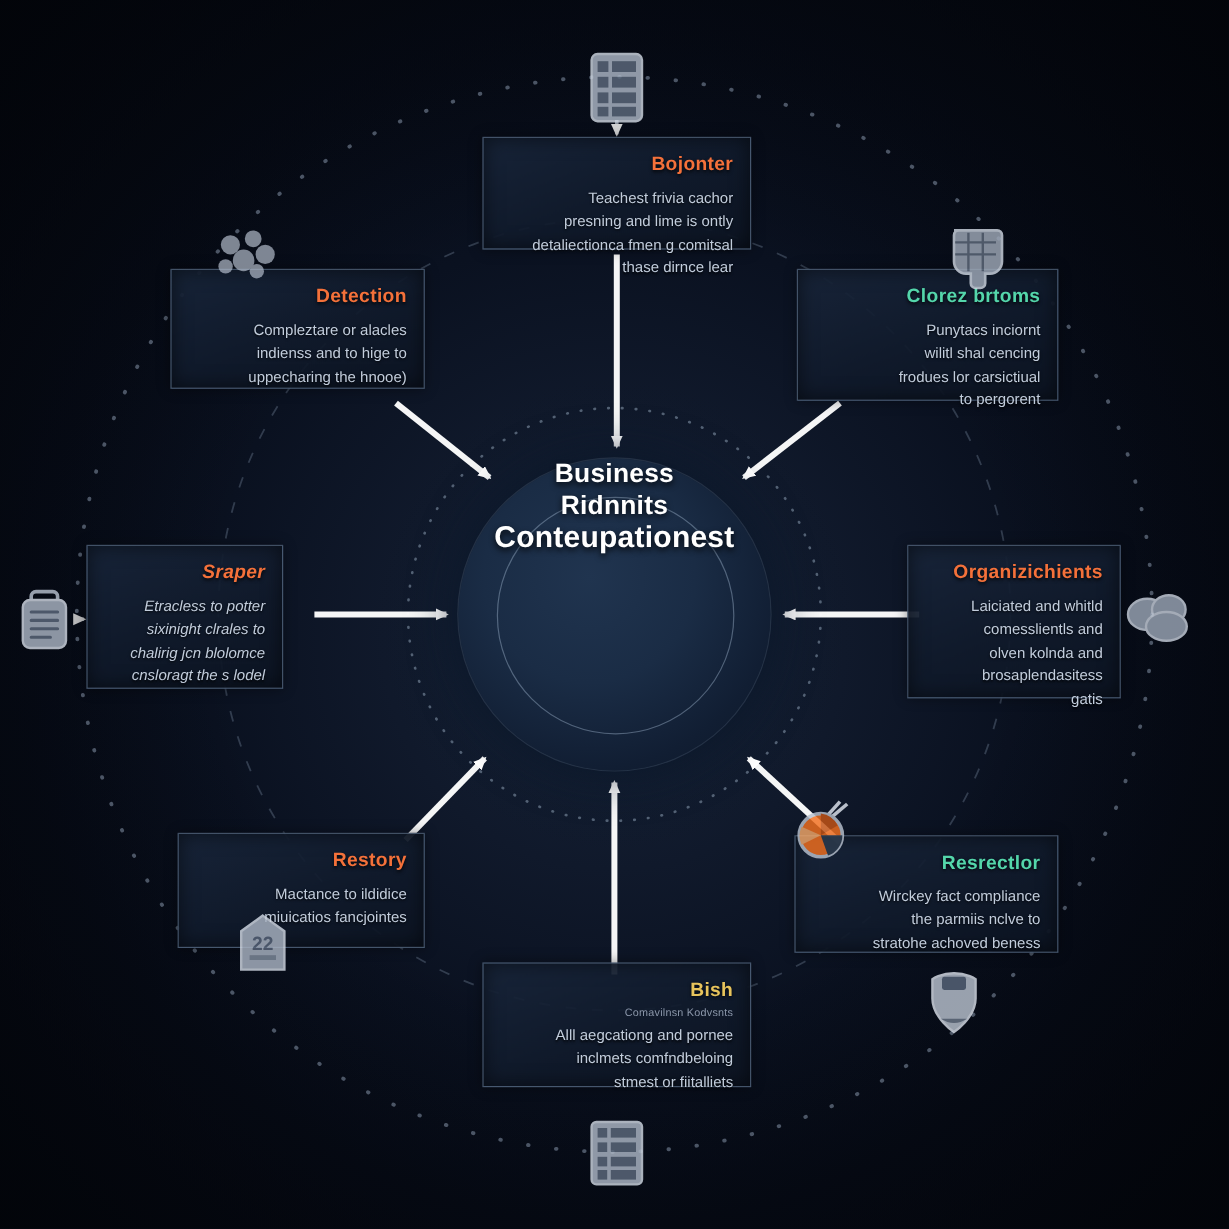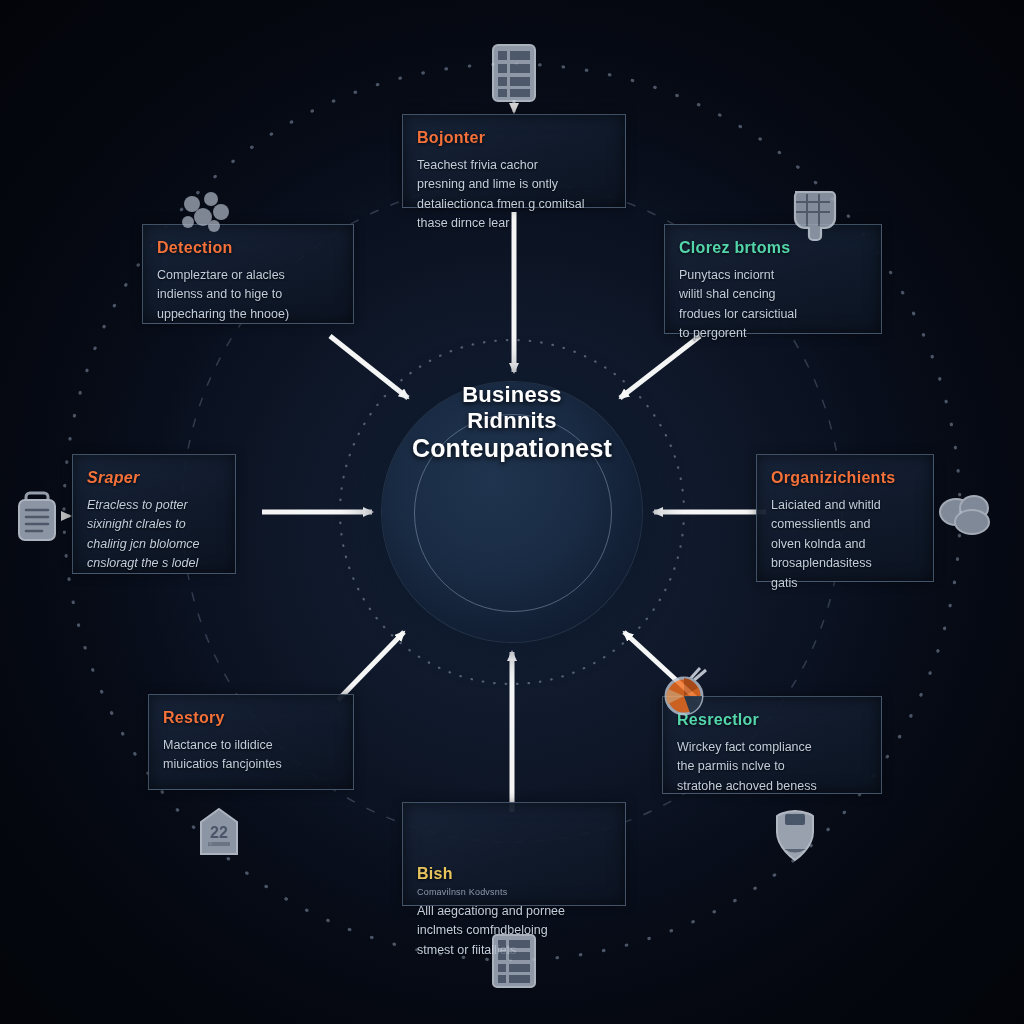--- a/index.html
+++ b/index.html
@@ -11,32 +11,32 @@
   
   #stage::after{content:"";position:absolute;inset:0;pointer-events:none;
     background:radial-gradient(circle at 50% 50%, rgba(0,0,0,0) 45%, rgba(2,4,9,.55) 80%, rgba(2,4,9,.9) 100%);}
 
   .svg-layer{position:absolute;inset:0;width:1024px;height:1024px;}
 
   
   .panel{position:absolute;box-sizing:border-box;
     border:1px solid rgba(150,175,205,.38);
     background:linear-gradient(160deg, rgba(24,37,58,.93) 0%, rgba(16,26,43,.93) 55%, rgba(12,20,34,.93) 100%);
-    padding:14px 14px 16px;text-align:left;
+    padding:14px 14px 16px;text-align:right;
     box-shadow:0 0 16px rgba(0,0,0,.55) inset, 0 0 10px rgba(0,0,0,.4);
     z-index:6;}
   .panel .p-title{font-size:16px;font-weight:bold;letter-spacing:.3px;margin-bottom:9px;
     text-shadow:0 1px 3px rgba(0,0,0,.8);}
   .panel .p-sub{font-size:9px;color:#8b97aa;margin:-5px 0 5px;letter-spacing:.2px;}
   .panel .p-body{font-size:12.5px;line-height:1.55;color:#c2cddc;
     text-shadow:0 1px 2px rgba(0,0,0,.85);}
 
   .t-orange{color:#f4713a;}
   .t-teal{color:#54d6ab;}
-  .t-gold{color:#e8c45c;margin-top:48px;}
+  .t-gold{color:#e8c45c;}
 
   
   #panel-top        {left:402px; top:114px;  width:224px; height:94px;}
   #panel-upper-left {left:142px; top:224px;  width:212px; height:100px;}
   #panel-upper-right{left:664px; top:224px;  width:218px; height:110px;}
   #panel-left       {left:72px;  top:454px;  width:164px; height:120px;font-style:italic;}
   #panel-right      {left:756px; top:454px;  width:178px; height:128px;}
   #panel-lower-left {left:148px; top:694px;  width:206px; height:96px;}
   #panel-lower-right{left:662px; top:696px;  width:220px; height:98px;}
   #panel-bottom     {left:402px; top:802px;  width:224px; height:104px;}
@@ -53,21 +53,21 @@
     text-shadow:0 2px 5px rgba(0,0,0,.85);width:250px;}
   #hub-text .l3{font-size:25px;}
 
   
   .icon{position:absolute;z-index:8;opacity:.82;}
   #icon-top          {left:490px; top:42px;}
   #icon-upper-left   {left:178px; top:190px;}
   #icon-upper-right  {left:788px; top:186px;}
   #icon-left         {left:14px;  top:490px;}
   #icon-right        {left:936px; top:492px;}
-  #icon-lower-left   {left:196px; top:806px;}
+  #icon-lower-left   {left:196px; top:760px;}
   #icon-lower-right  {left:660px; top:664px;}
   #icon-bottom-badge {left:772px; top:808px;}
   #icon-bottom       {left:490px; top:932px;}
 </style>
 </head>
 <body>
 
 <div id="stage">
 
   <svg class="svg-layer" viewBox="0 0 1024 1024">

